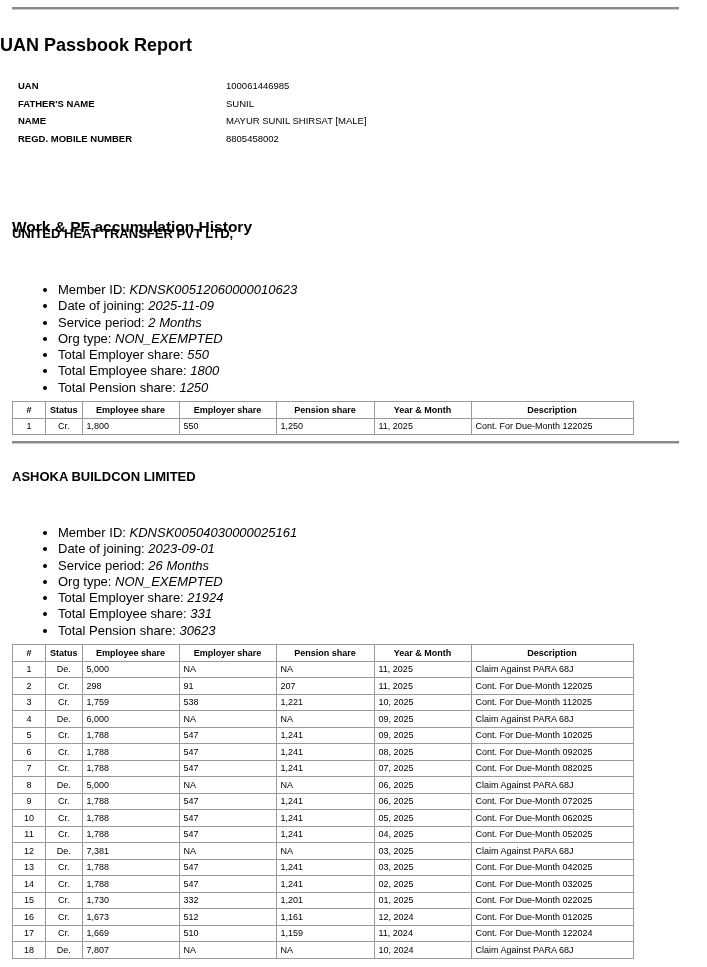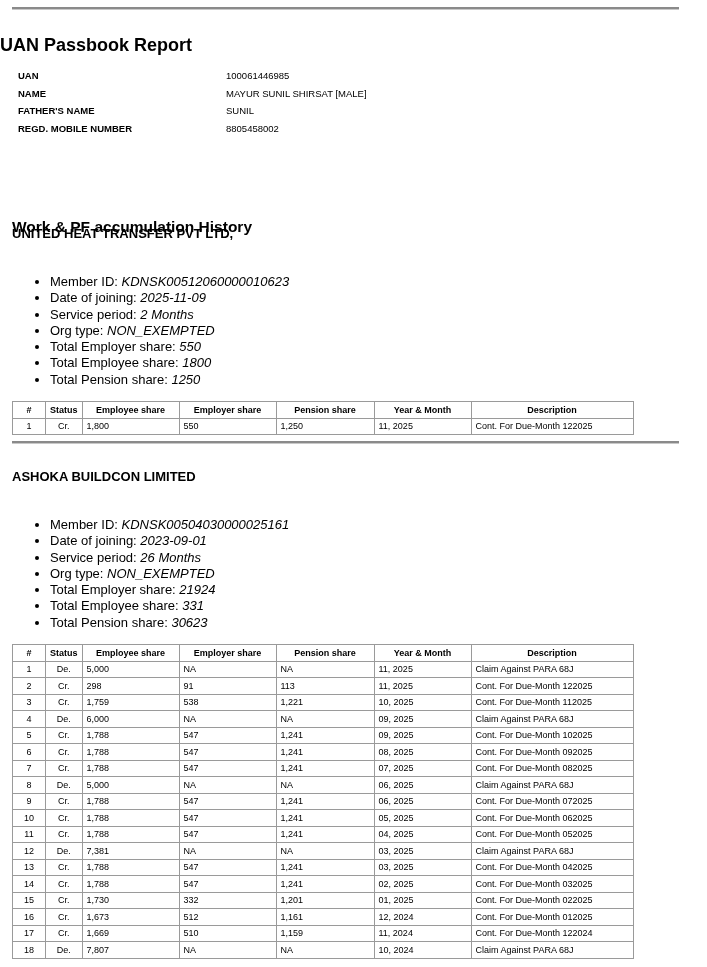--- a/index.html
+++ b/index.html
@@ -8,32 +8,32 @@
     font-family: "Liberation Sans", "DejaVu Sans", sans-serif; color: #000;
   }
   .rule {
     position: absolute; left: 12px; width: 667px; height: 0;
     border-top: 2px solid #8a8a8a; border-bottom: 1px solid #c8c8c8;
   }
   .title {
     position: absolute; left: 0; width: 690px; top: 35px;
     text-align: left; font-size: 18px; font-weight: bold;
   }
-  .info { position: absolute; left: 18px; top: 67px; font-size: 9.5px; }
+  .info { position: absolute; left: 18px; top: 77px; font-size: 9.5px; }
   .info-row { height: 17.5px; display: flex; align-items: center; }
   .info-label { width: 208px; font-weight: bold; }
   .info-value { }
   .section-title {
     position: absolute; left: 12px; top: 183px; font-size: 15.5px; font-weight: bold; margin-top: 35px;
   }
   .org {
     position: absolute; left: 12px; font-size: 13px; font-weight: bold;
   }
   ul.details {
-    position: absolute; left: 30px; margin: 0; padding: 0 0 0 20px;
+    position: absolute; left: 30px; margin: 8px; padding: 0 0 0 20px;
     font-size: 13px; line-height: 16.3px;
   }
   ul.details li { list-style: disc; }
   ul.details .v { font-style: italic; }
   table.pb {
     position: absolute; left: 12px; border-collapse: collapse;
     font-size: 9px; table-layout: fixed;
   }
   table.pb th, table.pb td {
     border: 1px solid #9a9a9a; height: 15.5px; padding: 0 4px;
@@ -49,26 +49,26 @@
 <div class="rule" style="top:7px;"></div>
 
 <div class="title">UAN Passbook Report</div>
 
 <div class="info">
   <div class="info-row">
     <span class="info-label">UAN</span>
     <span class="info-value">100061446985</span>
   </div>
   <div class="info-row">
+    <span class="info-label">FATHER'S NAME</span>
+    <span class="info-value">SUNIL</span>
+  </div>
+  <div class="info-row">
     <span class="info-label">NAME</span>
     <span class="info-value">MAYUR SUNIL SHIRSAT [MALE]</span>
-  </div>
-  <div class="info-row">
-    <span class="info-label">FATHER'S NAME</span>
-    <span class="info-value">SUNIL</span>
   </div>
   <div class="info-row">
     <span class="info-label">REGD. MOBILE NUMBER</span>
     <span class="info-value">8805458002</span>
   </div>
 </div>
 
 <div class="section-title">Work &amp; PF accumulation History</div>
 
 <div class="org" style="top:226px;">UNITED HEAT TRANSFER PVT LTD,</div>
@@ -160,21 +160,21 @@
         <td>NA</td>
         <td>NA</td>
         <td>11, 2025</td>
         <td>Claim Against PARA 68J</td>
       </tr>
       <tr>
         <td class="c">2</td>
         <td class="c">Cr.</td>
         <td>298</td>
         <td>91</td>
-        <td>113</td>
+        <td>207</td>
         <td>11, 2025</td>
         <td>Cont. For Due-Month 122025</td>
       </tr>
       <tr>
         <td class="c">3</td>
         <td class="c">Cr.</td>
         <td>1,759</td>
         <td>538</td>
         <td>1,221</td>
         <td>10, 2025</td>

